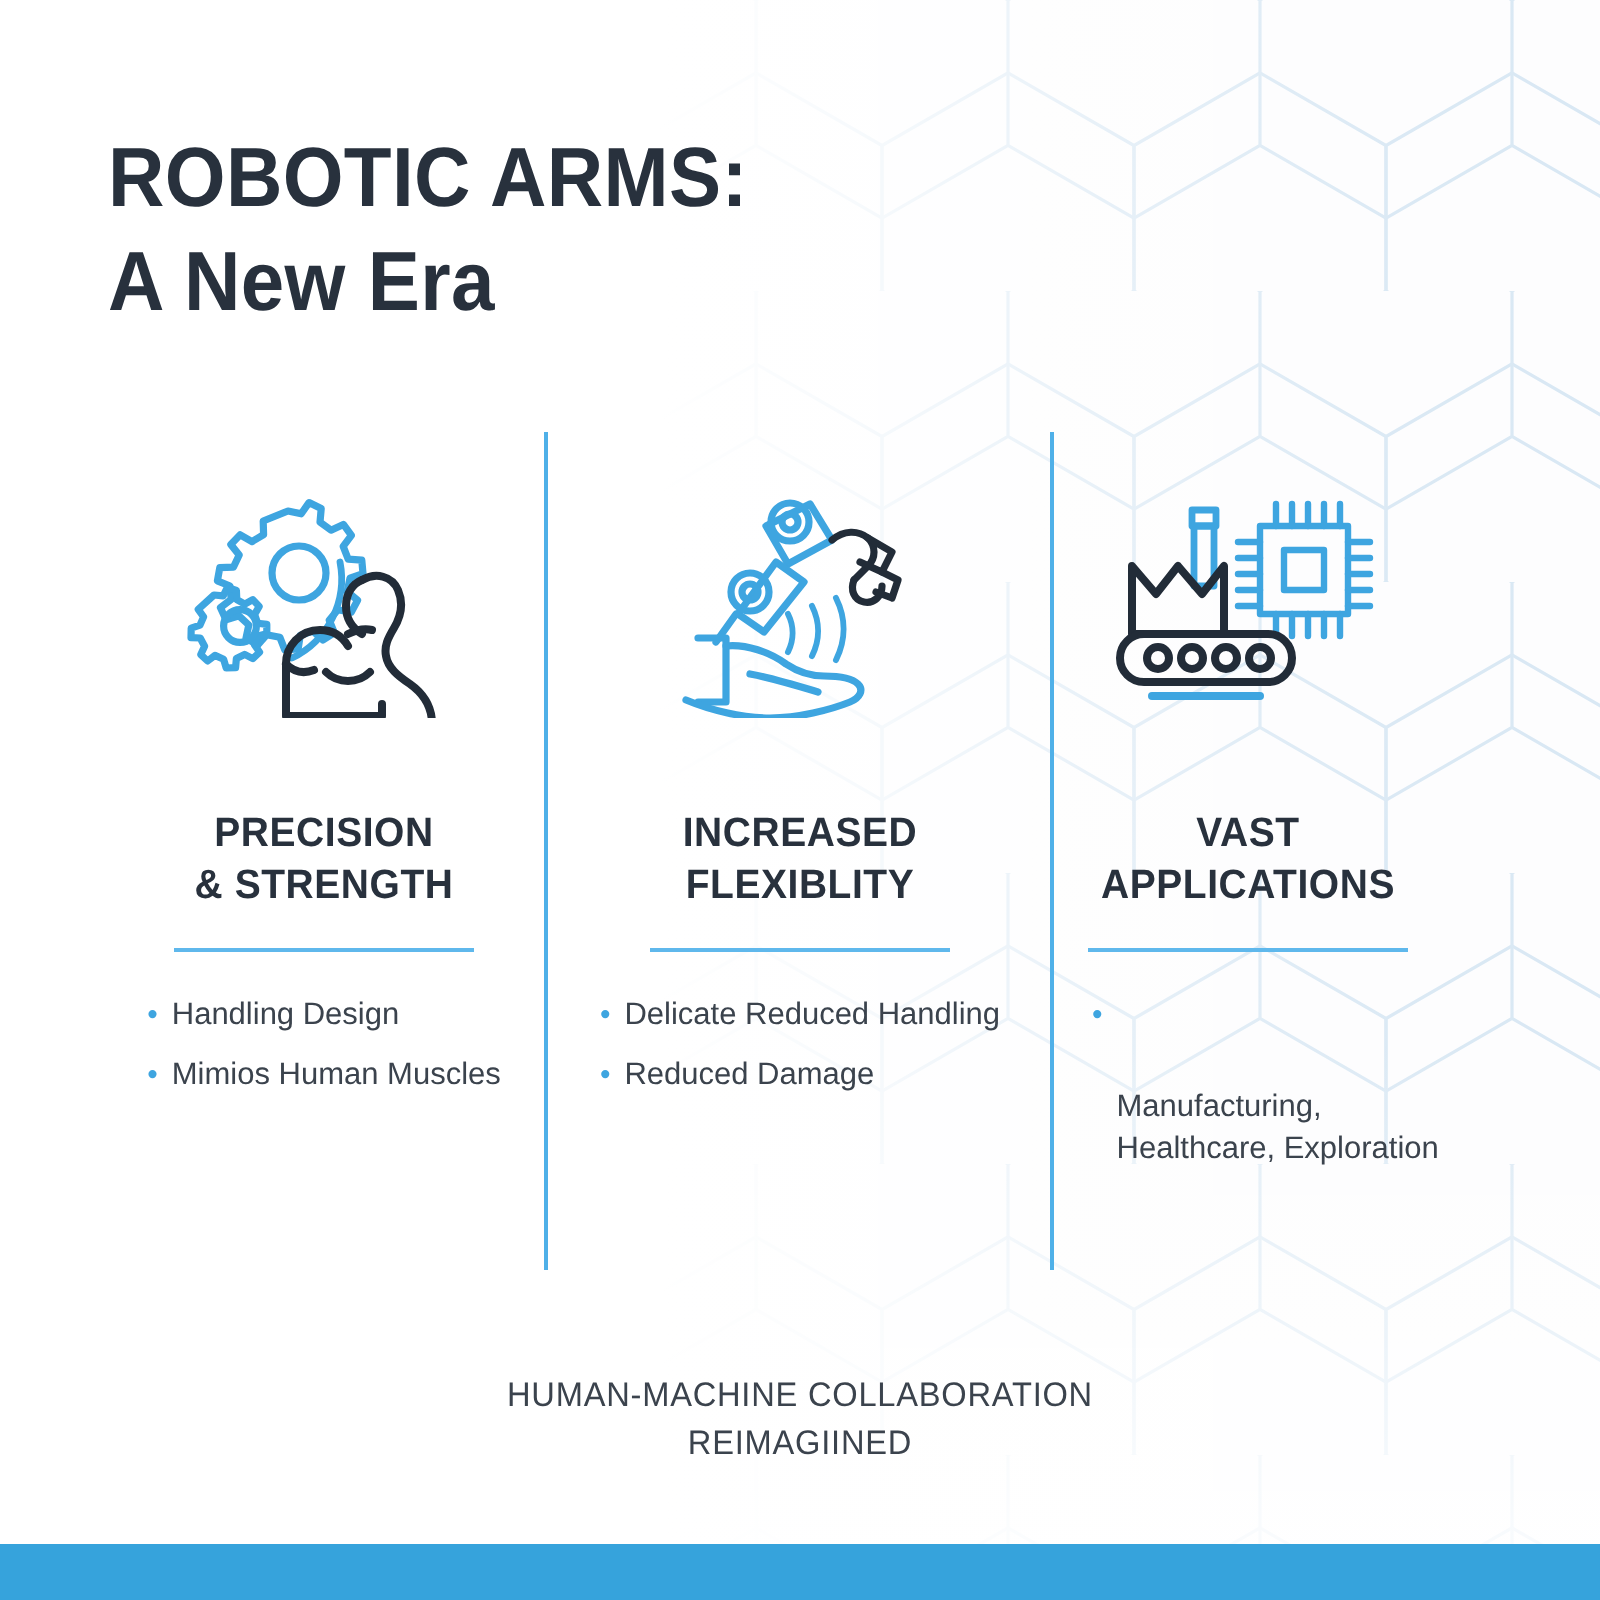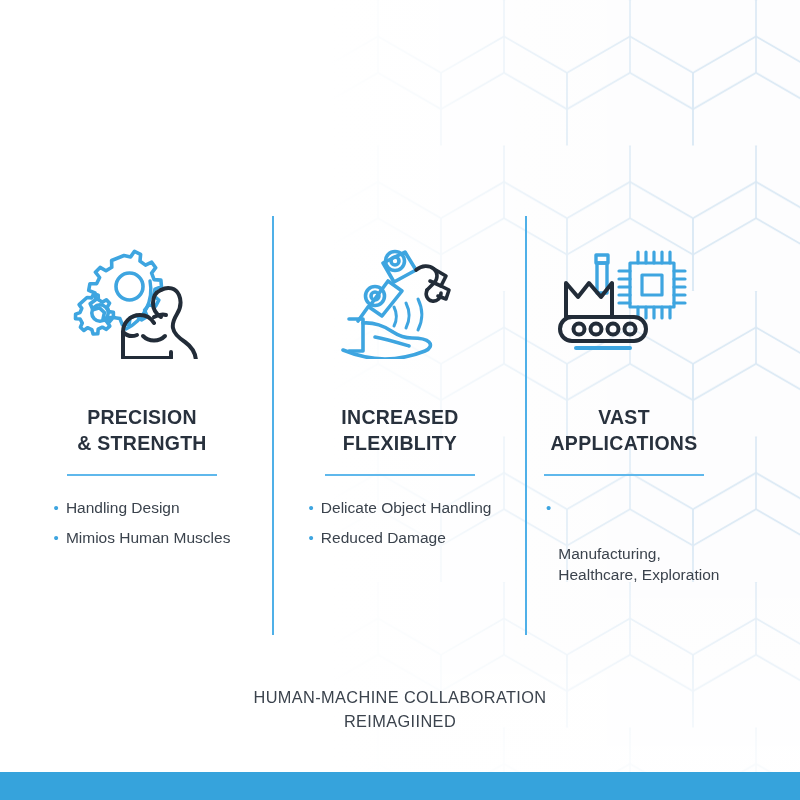--- a/index.html
+++ b/index.html
@@ -83,21 +83,21 @@
   .columns {
     position: absolute;
     left: 0;
     top: 240px;
     width: 800px;
   }
   .col {
     position: absolute;
     top: 0;
   }
-  .col-1 { left: 34px;  width: 216px; }
+  .col-1 { left: 54px;  width: 216px; }
   .col-2 { left: 287px; width: 226px; }
   .col-3 { left: 516px; width: 216px; }
 
   .icon-wrap {
     height: 120px;
     display: flex;
     align-items: center;
     justify-content: center;
   }
   .col-3 .icon-wrap { justify-content: center; }
@@ -208,20 +208,24 @@
         </g>
       </pattern>
     </defs>
     <rect x="0" y="0" width="800" height="800" fill="url(#hexpat)"></rect>
   </svg>
   <div id="hex-fade"></div>
   <div id="hex-fade-v"></div>
 
   <div id="content">
 
+    <div class="title-block">
+      <div class="title-line">ROBOTIC ARMS:</div>
+      <div class="title-line">A New Era</div>
+    </div>
 
     <div class="divider" id="divider-1"></div>
     <div class="divider" id="divider-2"></div>
 
     <div class="columns">
 
       <div class="col col-1">
         <div class="icon-wrap">
           <svg width="160" height="118" viewBox="0 0 160 118" fill="none" aria-hidden="true">
             <g stroke="#3ea5e0" stroke-width="3.6" stroke-linejoin="round" stroke-linecap="round" fill="none">
@@ -300,21 +304,21 @@
         </div>
         <div class="col-head">
           <span>INCREASED</span><br>
           <span>FLEXIBLITY</span>
         </div>
         <div class="rule"></div>
         <div class="bullets-center">
           <ul class="bullets">
             <li class="bullet">
               <span class="dot">•</span>
-              <span class="btext">Delicate Object Handling</span>
+              <span class="btext">Delicate Reduced Handling</span>
             </li>
             <li class="bullet">
               <span class="dot">•</span>
               <span class="btext">Reduced Damage</span>
             </li>
           </ul>
         </div>
       </div>
 
       <div class="col col-3">

